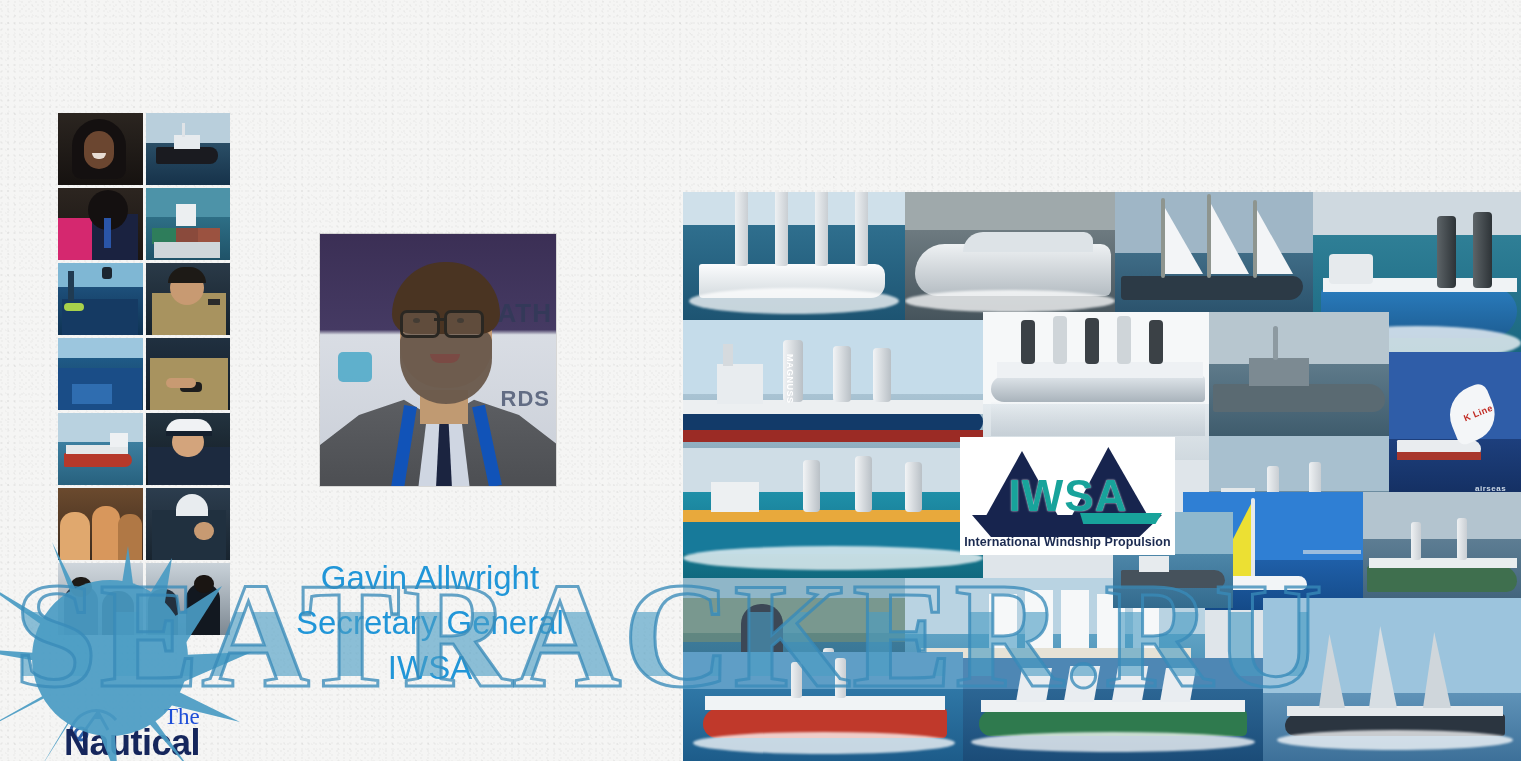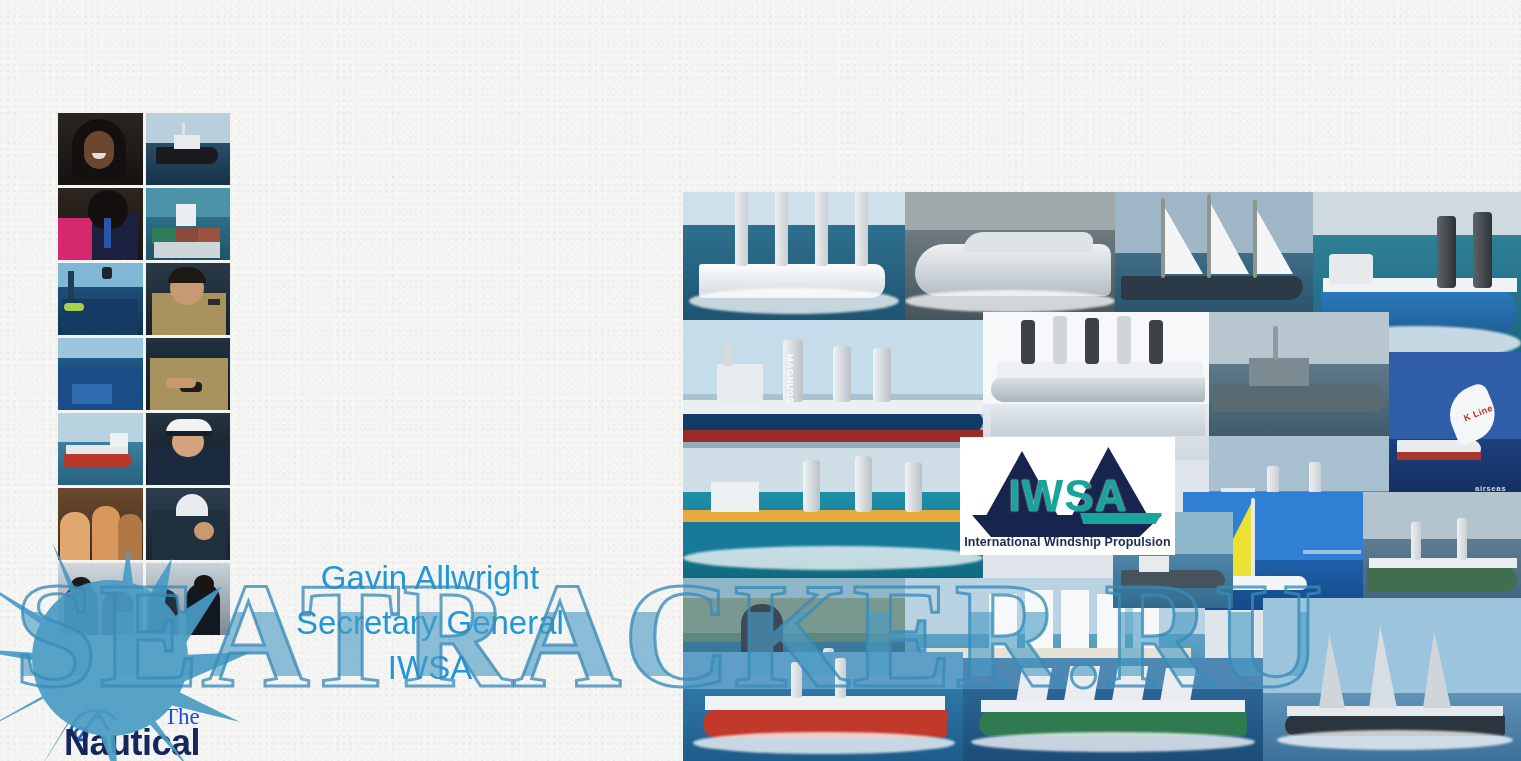--- a/index.html
+++ b/index.html
@@ -295,20 +295,41 @@
       <div style="position:absolute;left:44px;top:28px;width:32px;height:44px;background:#151a22;border-radius:15px 15px 0 0"></div>
     </div>
     <div class="pcell">
       <div class="sky" style="background:linear-gradient(180deg,#c9d2d9,#7d8892)"></div>
       <div style="position:absolute;left:2px;top:26px;width:30px;height:46px;background:#23303e;border-radius:14px 14px 0 0"></div>
       <div style="position:absolute;left:40px;top:20px;width:34px;height:52px;background:#121820;border-radius:16px 16px 0 0"></div>
       <div style="position:absolute;left:48px;top:12px;width:20px;height:18px;background:#1a1512;border-radius:10px"></div>
     </div>
   </div>
 
+  <div id="speaker-photo">
+    <div class="backdrop"></div>
+    <div class="bd-text">ATH</div>
+    <div class="bd-text2">RDS</div>
+    <div class="bd-logo"></div>
+    <div class="suit"></div>
+    <div class="shirt"></div>
+    <div class="lany-l"></div>
+    <div class="lany-r"></div>
+    <div class="tie"></div>
+    <div class="neck"></div>
+    <div class="head"></div>
+    <div class="beard"></div>
+    <div class="mouth"></div>
+    <div class="hair"></div>
+    <div class="eye el"></div>
+    <div class="eye er"></div>
+    <div class="glass gl"></div>
+    <div class="glass gr"></div>
+    <div class="gbridge"></div>
+  </div>
 
   <div id="collage">
 
     <div class="tile" style="left:0;top:0;width:222px;height:128px;">
       <div class="sea" style="background:linear-gradient(180deg,#cfe0ea 0 26%,#2f6f8e 26%,#1d5472)"></div>
       <div class="hull" style="left:16px;top:72px;width:186px;height:34px;background:linear-gradient(180deg,#fbfcfd,#d3dade)"></div>
       <div class="mast" style="left:52px;top:-8px;width:13px;height:82px"></div>
       <div class="mast" style="left:92px;top:-10px;width:13px;height:84px"></div>
       <div class="mast" style="left:132px;top:-6px;width:13px;height:80px"></div>
       <div class="mast" style="left:172px;top:-4px;width:13px;height:78px"></div>

